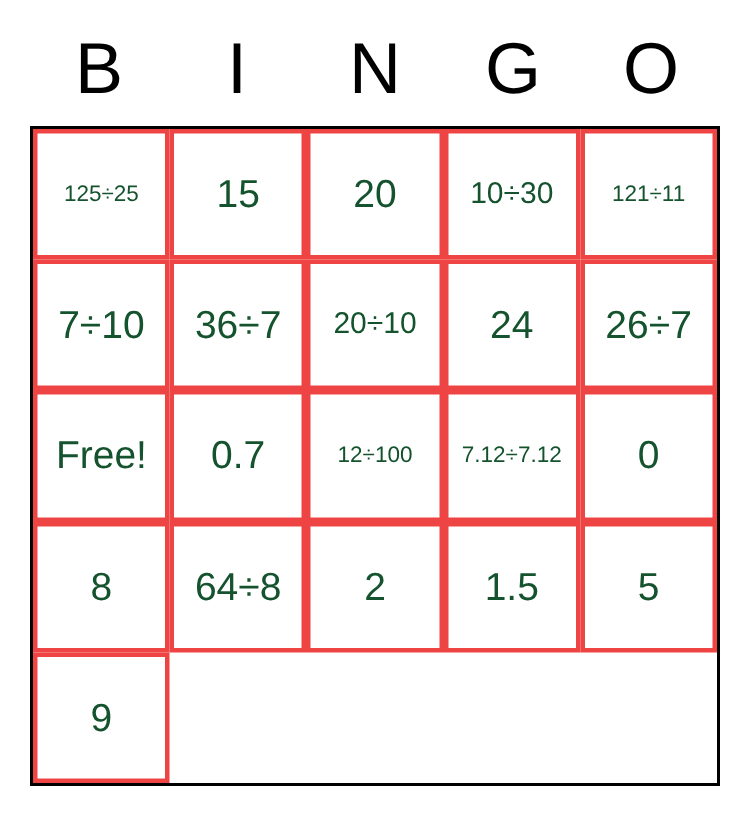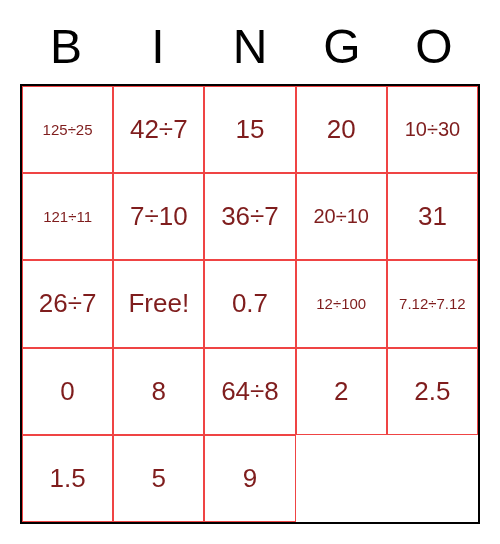--- a/index.html
+++ b/index.html
@@ -31,27 +31,27 @@
     }
     .grid {
       display: grid;
       grid-template-columns: repeat(5, 1fr);
       grid-template-rows: repeat(5, 1fr);
       border: 2px solid #000;
       width: 100%;
       height: 440px;
     }
     .cell {
-      border: 1px solid #ef4444;
+      border: 3px solid #ef4444;
       display: flex;
       align-items: center;
       justify-content: center;
       text-align: center;
       font-size: 26px;
-      color: #7f1d1d;
+      color: #14532d;
       overflow: hidden;
       padding: 2px;
     }
     .cell.small {
       font-size: 15px;
     }
     .cell.med {
       font-size: 20px;
     }
   </style>
@@ -61,36 +61,34 @@
 <div class="bingo-card">
   <div class="header-row">
     <div class="header-cell">B</div>
     <div class="header-cell">I</div>
     <div class="header-cell">N</div>
     <div class="header-cell">G</div>
     <div class="header-cell">O</div>
   </div>
   <div class="grid" id="grid">
       <div class="cell small">125÷25</div>
-      <div class="cell">42÷7</div>
       <div class="cell">15</div>
       <div class="cell">20</div>
       <div class="cell med">10÷30</div>
       <div class="cell small">121÷11</div>
       <div class="cell">7÷10</div>
       <div class="cell">36÷7</div>
       <div class="cell med">20÷10</div>
-      <div class="cell">31</div>
+      <div class="cell">24</div>
       <div class="cell">26÷7</div>
       <div class="cell">Free!</div>
       <div class="cell">0.7</div>
       <div class="cell small">12÷100</div>
       <div class="cell small">7.12÷7.12</div>
       <div class="cell">0</div>
       <div class="cell">8</div>
       <div class="cell">64÷8</div>
       <div class="cell">2</div>
-      <div class="cell">2.5</div>
       <div class="cell">1.5</div>
       <div class="cell">5</div>
       <div class="cell">9</div>
     </div>
 </div>
 
 </body></html>

